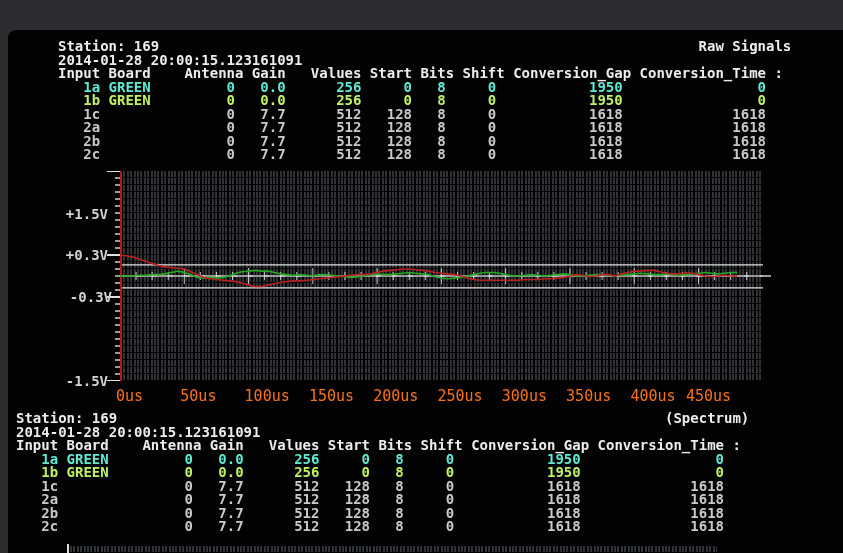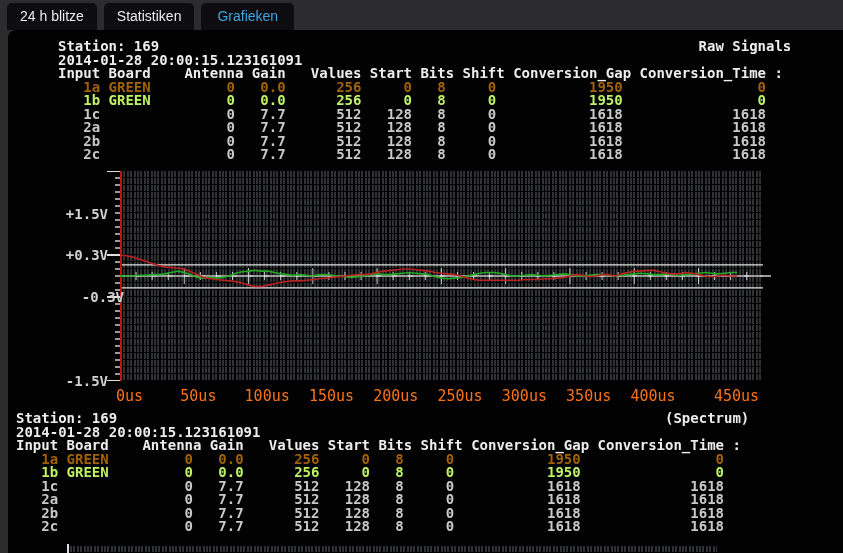--- a/index.html
+++ b/index.html
@@ -12,21 +12,21 @@
        padding:0 13px;font-family:"Liberation Sans",sans-serif;font-size:14px;
        color:#ececec;cursor:pointer;white-space:nowrap;}
   .tab.active{color:#41a5df;padding:0 16px;}
   
   #panel{position:absolute;left:8px;top:30px;width:835px;height:523px;
          background:#020202;border-radius:8px 0 0 0;overflow:hidden;}
   pre.txt{position:absolute;margin:0;font-family:"DejaVu Sans Mono",monospace;
           font-size:14px;line-height:13.5px;font-weight:bold;white-space:pre;}
   pre.txt div{height:13.5px;}
   .hdr{color:#ededed;}
-  .row-red{color:#a16207;}
+  .row-red{color:#5eead4;}
   .row-green{color:#bef264;}
   .row-default{color:#c9c9c9;}
   #raw-text{left:50px;top:10px;}
   #spec-text{left:8px;top:382px;}
   
   .grid{background-color:#000;
         background-image:
           repeating-linear-gradient(0deg,#000 0 1.2px,transparent 1.2px 7px),
           repeating-linear-gradient(90deg,#2f3335 0 2px,transparent 2px 3.4px);}
   #grid{position:absolute;left:112px;top:141px;width:643px;height:210px;}
@@ -38,25 +38,20 @@
   .xlab{position:absolute;top:357px;font-size:15px;font-weight:normal;color:#f97316;
         font-family:"DejaVu Sans Mono",monospace;}
   
   #strip-grid{position:absolute;left:62px;top:515px;width:647px;height:8px;}
   #strip-tick{position:absolute;left:59px;top:514px;width:2px;height:9px;background:#dcdcdc;}
 </style>
 </head>
 <body>
 
 <div id="app">
-  <div id="tab-bar">
-      <div class="tab">24 h blitze</div>
-      <div class="tab">Statistiken</div>
-      <div class="tab active">Grafieken</div>
-    </div>
 
   <div id="panel">
     <pre id="raw-text" class="txt"><div class="hdr">Station: 169                                                                Raw Signals</div><div class="hdr">2014-01-28 20:00:15.123161091</div><div class="hdr">Input Board    Antenna Gain   Values Start Bits Shift Conversion_Gap Conversion_Time : </div><div class="row-red">   1a GREEN         0   0.0      256     0   8     0           1950                0   </div><div class="row-green">   1b GREEN         0   0.0      256     0   8     0           1950                0   </div><div class="row-default">   1c               0   7.7      512   128   8     0           1618             1618   </div><div class="row-default">   2a               0   7.7      512   128   8     0           1618             1618   </div><div class="row-default">   2b               0   7.7      512   128   8     0           1618             1618   </div><div class="row-default">   2c               0   7.7      512   128   8     0           1618             1618   </div></pre>
 
     <div id="grid" class="grid"></div>
     <div id="zero-ext"></div>
     <svg id="yaxis-svg" viewBox="0 0 16 210">
         <line x1="11" x2="16" y1="0" y2="0" stroke="#cccccc" stroke-width="1.5"></line>
         <line x1="11" x2="16" y1="7" y2="7" stroke="#cccccc" stroke-width="1.5"></line>
         <line x1="11" x2="16" y1="14" y2="14" stroke="#cccccc" stroke-width="1.5"></line>
@@ -136,34 +131,34 @@
         <line x1="594.59" x2="594.59" y1="101" y2="109" stroke="#dddddd" stroke-width="1" opacity="0.9"></line>
         <line x1="610.66" x2="610.66" y1="101" y2="109" stroke="#dddddd" stroke-width="1" opacity="0.9"></line>
         <line x1="626.73" x2="626.73" y1="101" y2="109" stroke="#dddddd" stroke-width="1" opacity="0.9"></line>
         <line x1="1" x2="1" y1="0" y2="210" stroke="#c01515" stroke-width="2"></line>
         <polyline points="0.0,105.0 6.4,105.0 12.9,105.0 19.3,104.3 25.7,104.3 32.1,103.6 38.6,103.6 45.0,102.9 51.4,101.5 57.9,100.1 64.3,101.5 70.7,103.6 77.2,106.4 83.6,107.1 90.0,106.4 96.5,107.1 102.9,106.4 109.3,105.0 115.7,102.2 122.2,100.8 128.6,100.1 135.0,99.4 141.5,100.1 147.9,100.1 154.3,101.5 160.8,102.9 167.2,103.6 173.6,104.3 180.0,103.6 186.5,104.3 192.9,105.0 199.3,103.6 205.8,103.6 212.2,104.3 218.6,105.0 225.1,105.7 231.5,106.4 237.9,105.7 244.3,105.0 250.8,103.6 257.2,102.9 263.6,103.6 270.1,103.6 276.5,102.9 282.9,102.2 289.4,101.5 295.8,102.2 302.2,102.9 308.6,103.6 315.1,105.7 321.5,107.1 327.9,107.8 334.4,107.1 340.8,106.4 347.2,105.0 353.7,103.6 360.1,102.2 366.5,101.5 372.9,101.5 379.4,102.2 385.8,103.6 392.2,105.0 398.7,105.0 405.1,104.3 411.5,103.6 417.9,104.3 424.4,105.0 430.8,104.3 437.2,103.6 443.7,102.9 450.1,103.6 456.5,105.0 463.0,105.0 469.4,104.3 475.8,103.6 482.3,103.6 488.7,104.3 495.1,105.0 501.5,104.3 508.0,103.6 514.4,102.9 520.8,102.2 527.3,102.9 533.7,103.6 540.1,103.6 546.6,102.9 553.0,103.6 559.4,104.3 565.8,103.6 572.3,102.9 578.7,102.2 585.1,101.5 591.6,102.2 598.0,102.9 604.4,102.2 610.9,101.5 617.3,101.5" fill="none" stroke="#23a823" stroke-width="1.6" stroke-linejoin="round"></polyline>
         <polyline points="0.0,84.0 6.4,84.7 12.9,86.1 19.3,88.2 25.7,90.3 32.1,92.4 38.6,94.5 45.0,95.9 51.4,96.6 57.9,97.3 64.3,98.0 70.7,100.8 77.2,103.6 83.6,106.4 90.0,107.8 96.5,108.5 102.9,109.2 109.3,109.9 115.7,110.6 122.2,112.0 128.6,114.1 135.0,115.5 141.5,115.5 147.9,114.1 154.3,112.7 160.8,111.3 167.2,110.6 173.6,109.9 180.0,109.9 186.5,109.2 192.9,108.5 199.3,107.8 205.8,107.1 212.2,106.4 218.6,105.7 225.1,105.0 231.5,104.3 237.9,103.6 244.3,103.6 250.8,102.9 257.2,101.5 263.6,100.1 270.1,99.4 276.5,98.7 282.9,98.0 289.4,98.0 295.8,98.7 302.2,99.4 308.6,100.1 315.1,101.5 321.5,102.2 327.9,102.9 334.4,103.6 340.8,105.0 347.2,107.1 353.7,108.5 360.1,109.2 366.5,109.2 372.9,109.2 379.4,109.2 385.8,109.2 392.2,109.2 398.7,109.2 405.1,108.5 411.5,108.5 417.9,108.5 424.4,107.8 430.8,107.8 437.2,107.1 443.7,106.4 450.1,105.0 456.5,103.6 463.0,104.3 469.4,105.7 475.8,105.0 482.3,103.6 488.7,103.6 495.1,105.0 501.5,102.9 508.0,101.5 514.4,100.1 520.8,100.1 527.3,99.4 533.7,99.4 540.1,100.8 546.6,102.2 553.0,102.9 559.4,102.9 565.8,101.5 572.3,102.2 578.7,103.6 585.1,105.0 591.6,105.7 598.0,105.0 604.4,104.3 610.9,105.0 617.3,105.0" fill="none" stroke="#b92222" stroke-width="1.6" stroke-linejoin="round"></polyline>
       </svg>
     <div id="ylabels">
         <div class="ylab" style="left: 40px; top: 133px; margin-top: 43px;">+1.5V</div>
         <div class="ylab" style="left: 40px; top: 217px;">+0.3V</div>
-        <div class="ylab" style="left: 56px; top: 259px;">-0.3V</div>
+        <div class="ylab" style="left: 44px; top: 259px;">-0.3V</div>
         <div class="ylab" style="left: 40px; top: 343px;">-1.5V</div>
       </div>
     <div id="xlabels">
         <div class="xlab" style="left: 108px;">0us</div>
         <div class="xlab" style="left: 172.3px;">50us</div>
         <div class="xlab" style="left: 236.6px;">100us</div>
         <div class="xlab" style="left: 300.9px;">150us</div>
         <div class="xlab" style="left: 365.2px;">200us</div>
         <div class="xlab" style="left: 429.5px; text-align: right;">250us</div>
         <div class="xlab" style="left: 493.8px;">300us</div>
         <div class="xlab" style="left: 558.1px;">350us</div>
         <div class="xlab" style="left: 622.4px;">400us</div>
-        <div class="xlab" style="left: 706px;">450us</div>
+        <div class="xlab" style="left: 678px;">450us</div>
       </div>
 
     <pre id="spec-text" class="txt"><div class="hdr">Station: 169                                                                 (Spectrum)</div><div class="hdr">2014-01-28 20:00:15.123161091</div><div class="hdr">Input Board    Antenna Gain   Values Start Bits Shift Conversion_Gap Conversion_Time : </div><div class="row-red">   1a GREEN         0   0.0      256     0   8     0           1950                0   </div><div class="row-green">   1b GREEN         0   0.0      256     0   8     0           1950                0   </div><div class="row-default">   1c               0   7.7      512   128   8     0           1618             1618   </div><div class="row-default">   2a               0   7.7      512   128   8     0           1618             1618   </div><div class="row-default">   2b               0   7.7      512   128   8     0           1618             1618   </div><div class="row-default">   2c               0   7.7      512   128   8     0           1618             1618   </div></pre>
 
     <div id="strip-grid" class="grid"></div>
     <div id="strip-tick"></div>
   </div>
 </div>
 
 </body></html>

